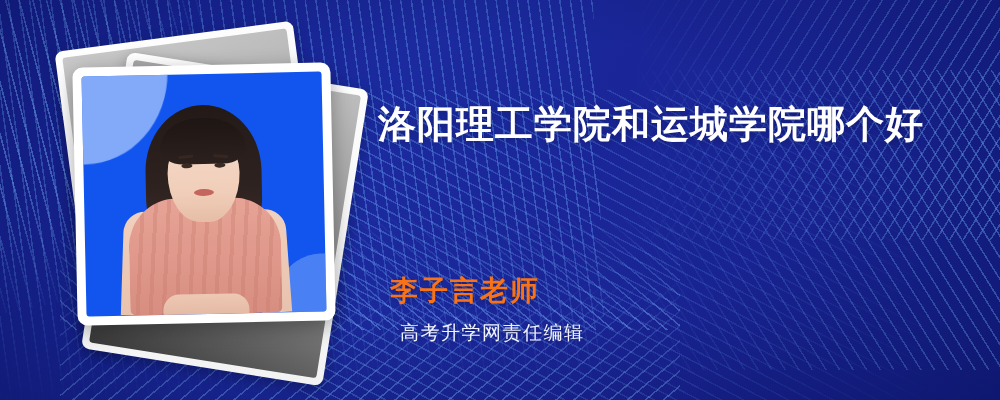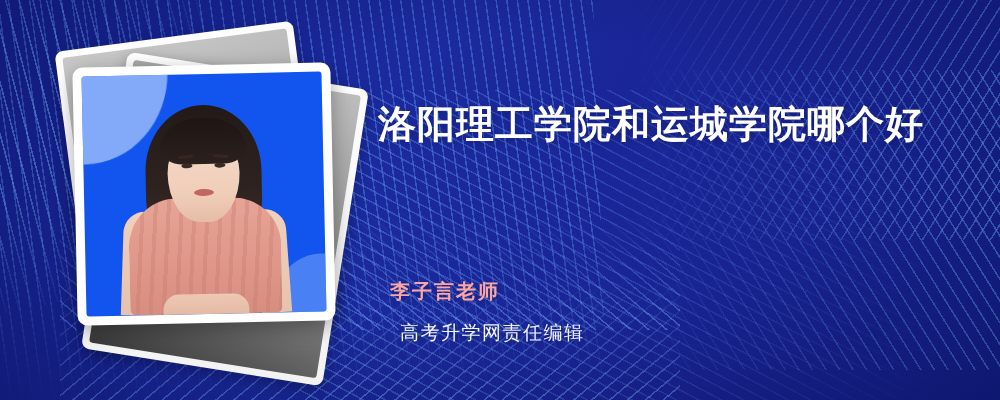--- a/index.html
+++ b/index.html
@@ -339,24 +339,24 @@
     color: #ffffff;
     letter-spacing: 1px;
     text-shadow: 0 2px 6px rgba(0,0,0,0.22);
     white-space: nowrap;
   }
 
   .author-name {
     position: absolute;
     top: 274px;
     left: 12px;
-    font-size: 20px;
+    font-size: 28px;
     line-height: 34px;
     font-weight: bold;
-    color: #fca5a5;
+    color: #f97316;
     letter-spacing: 2px;
     text-shadow: 0 2px 5px rgba(0,0,0,0.22);
   }
 
   .author-role {
     position: absolute;
     top: 320px;
     left: 0px;
     font-size: 19px;
     line-height: 26px;

